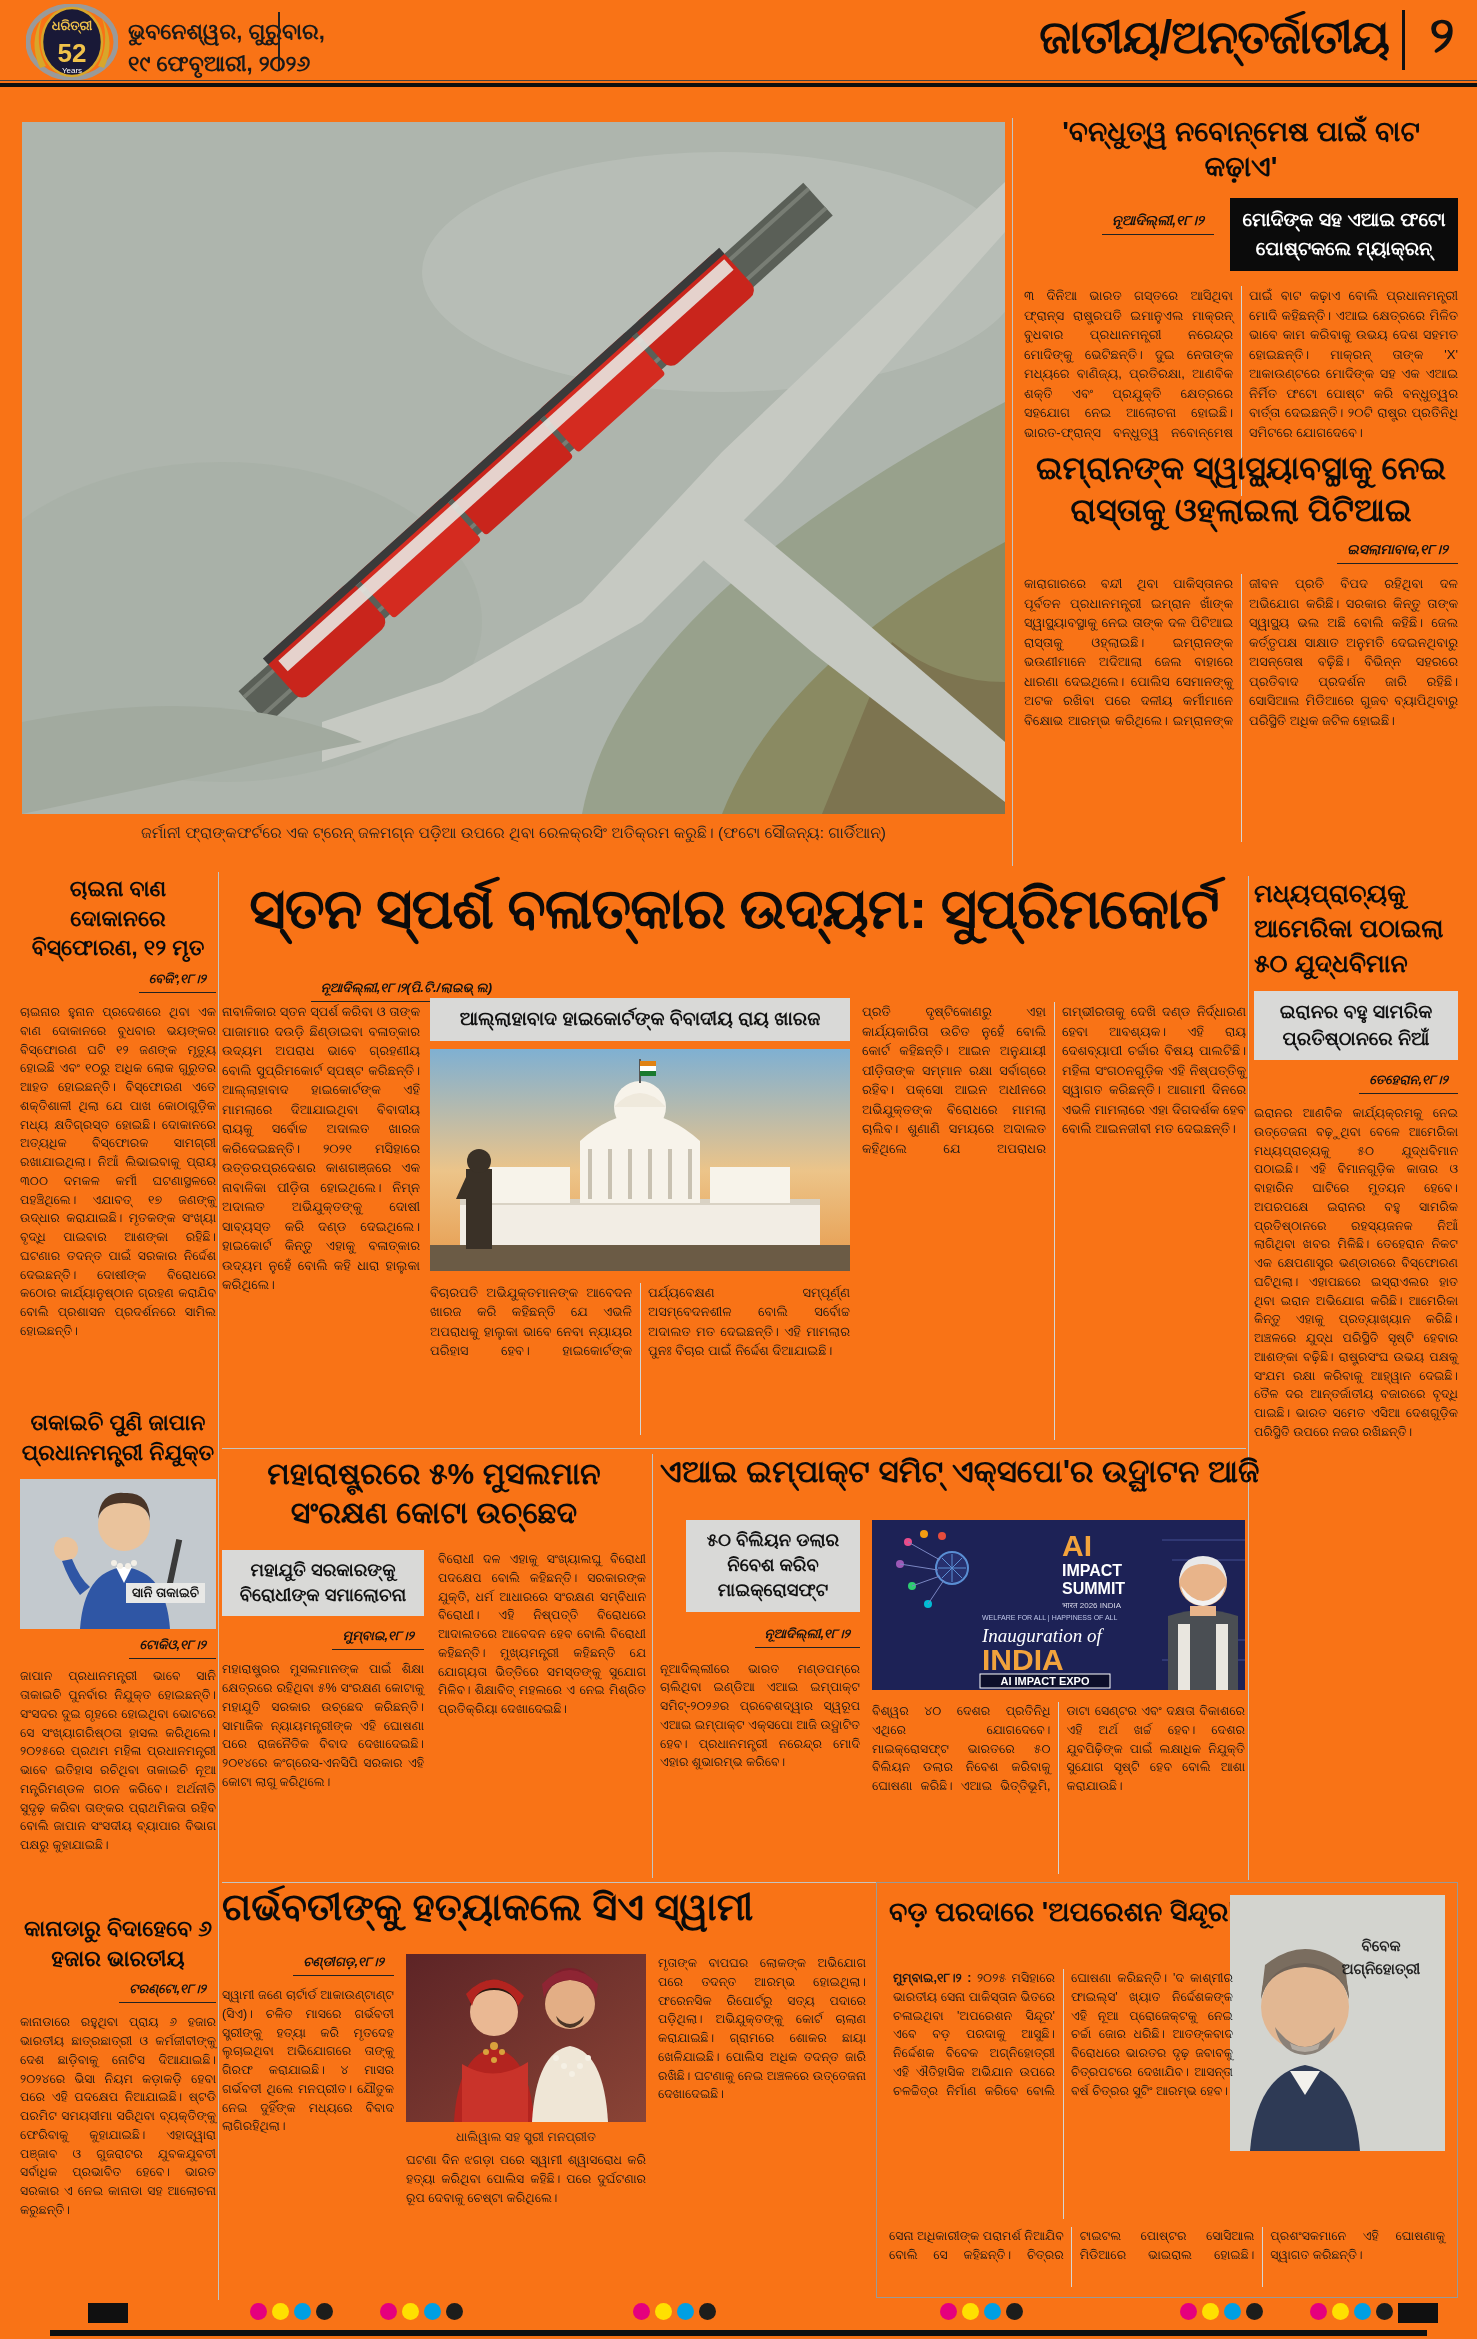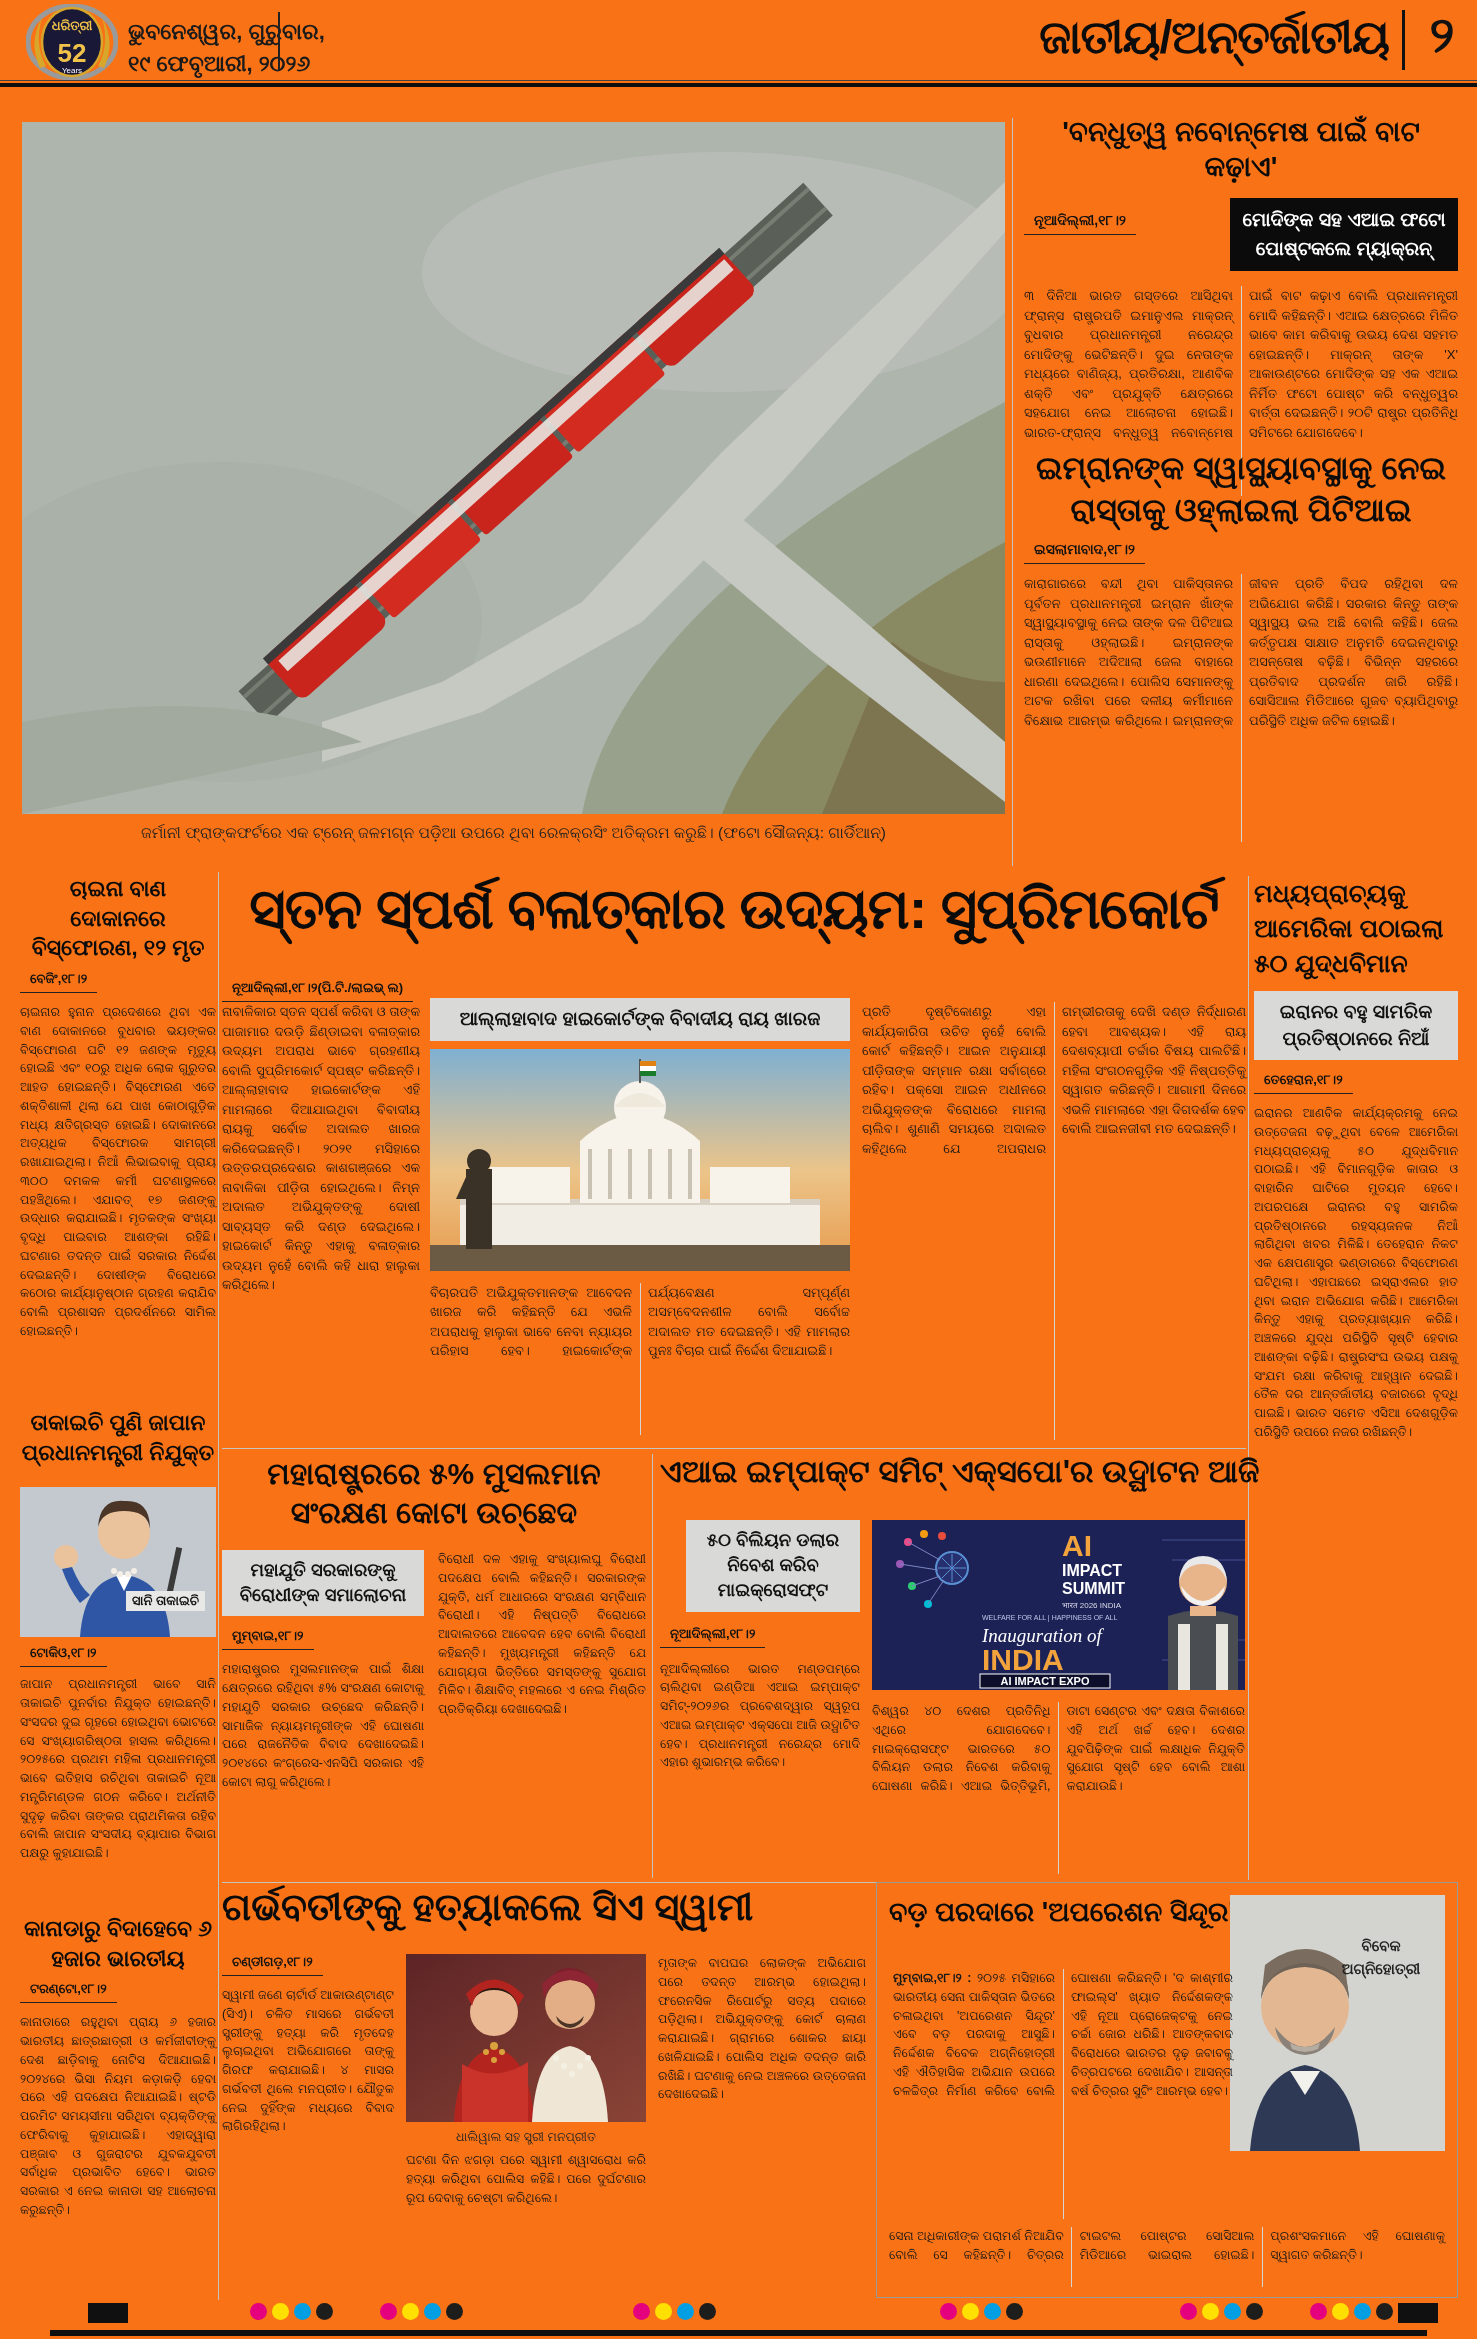--- a/index.html
+++ b/index.html
@@ -10,21 +10,21 @@
   .hdr-date { position:absolute; left:128px; top:16px; font-size:22px; font-weight:700; line-height:1.45; color:#1a1a1a; }
   .hdr-vrule1 { position:absolute; left:278px; top:12px; width:2px; height:58px; background:#222; }
   .section-title { position:absolute; right:88px; top:10px; font-size:46px; font-weight:800; letter-spacing:-1px; color:#0c0c0c; }
   .hdr-vrule2 { position:absolute; left:1402px; top:10px; width:3px; height:60px; background:#111; }
   .page-num { position:absolute; left:1414px; top:6px; width:56px; text-align:center; font-size:50px; font-weight:700; }
   .rule-thin  { position:absolute; left:0; top:80px; width:1477px; height:1px; background:#444; }
   .rule-thick { position:absolute; left:0; top:83px; width:1477px; height:4px; background:#0f0f0f; }
 
   
   .headline { font-weight:800; color:#0b0b0b; }
-  .dateline { text-align:left; font-size:14px; font-weight:700; }
+  .dateline { text-align:right; font-size:14px; font-weight:700;font-style:italic; }
   .dateline span { display:inline-block; border-bottom:1.6px solid #222; padding:0 10px 5px; }
   .body-text { font-size:13px; line-height:1.5; text-align:justify; color:#161616; }
   .cols-2 { column-count:2; column-gap:16px; column-rule:1px solid #d5d5d2; }
   .cols-3 { column-count:3; column-gap:16px; column-rule:1px solid #d5d5d2; }
   .graybox { background:#d9d9d7; text-align:center; font-weight:800; color:#111; padding:8px 6px; line-height:1.4; }
   .blackbox { background:#0b0b0b; color:#fff; text-align:center; font-weight:800; padding:8px 6px; line-height:1.5; }
   .photo-caption { text-align:center; font-size:14px; font-weight:500; color:#222; }
   .vrule { position:absolute; width:1px; background:#c4c4c0; }
   .hrule { position:absolute; height:1px; background:#c4c4c0; }
 
@@ -42,21 +42,21 @@
   #art-imran .dateline { margin-top:10px; }
   #art-imran .body-text { margin-top:10px; height:268px; }
 
   #art-china { left:20px; top:874px; width:196px; }
   #art-china .headline { font-size:22px; line-height:1.35; text-align:center; }
   #art-china .dateline { margin-top:8px; font-size:13px; }
   #art-china .body-text { margin-top:10px; font-size:12.5px; height:408px; }
 
   #art-japan { left:20px; top:1408px; width:196px; }
   #art-japan .headline { font-size:22px; line-height:1.35; text-align:center; }
-  #art-japan .photo { position:relative; margin-top:20px; width:185px; height:150px; }
+  #art-japan .photo { position:relative; margin-top:12px; width:185px; height:150px; }
   #art-japan .chip { position:absolute; right:0; bottom:26px; background:#e8e8e6; font-size:13px; font-weight:600; padding:2px 6px; }
   #art-japan .dateline { margin-top:8px; font-size:13px; }
   #art-japan .body-text { margin-top:8px; font-size:12.5px; height:212px; }
 
   #art-canada { left:20px; top:1914px; width:196px; }
   #art-canada .headline { font-size:22px; line-height:1.35; text-align:center; }
   #art-canada .dateline { margin-top:8px; font-size:13px; }
   #art-canada .body-text { margin-top:10px; font-size:12.5px; height:280px; }
 
   #art-supreme { left:222px; top:876px; width:1024px; height:568px; }

